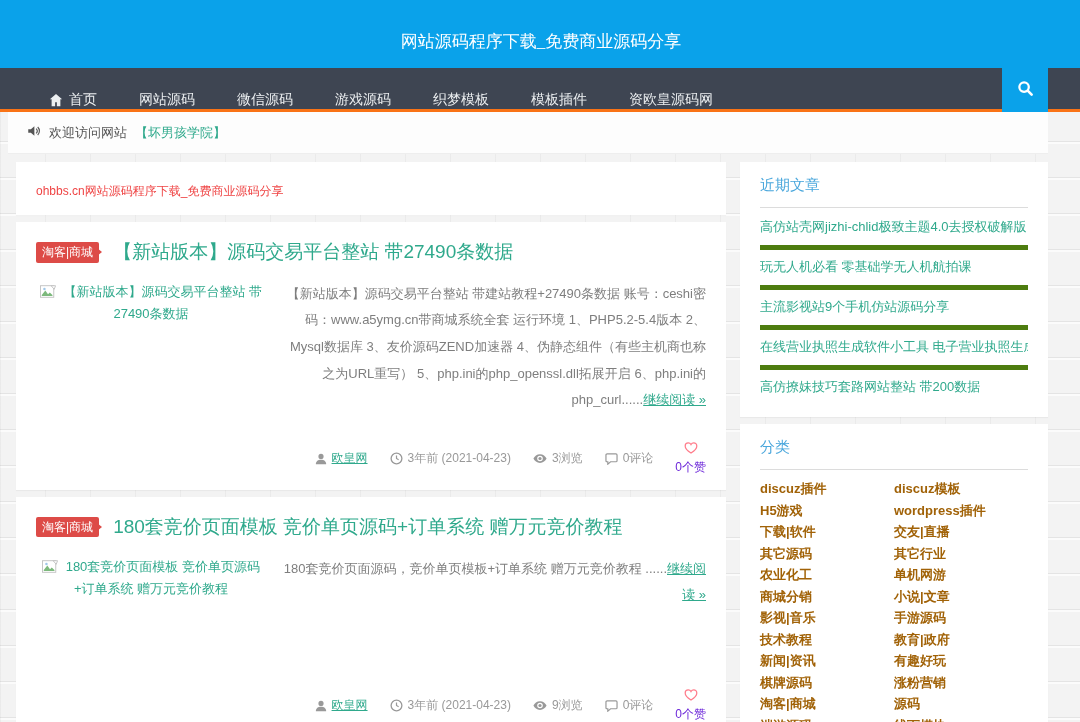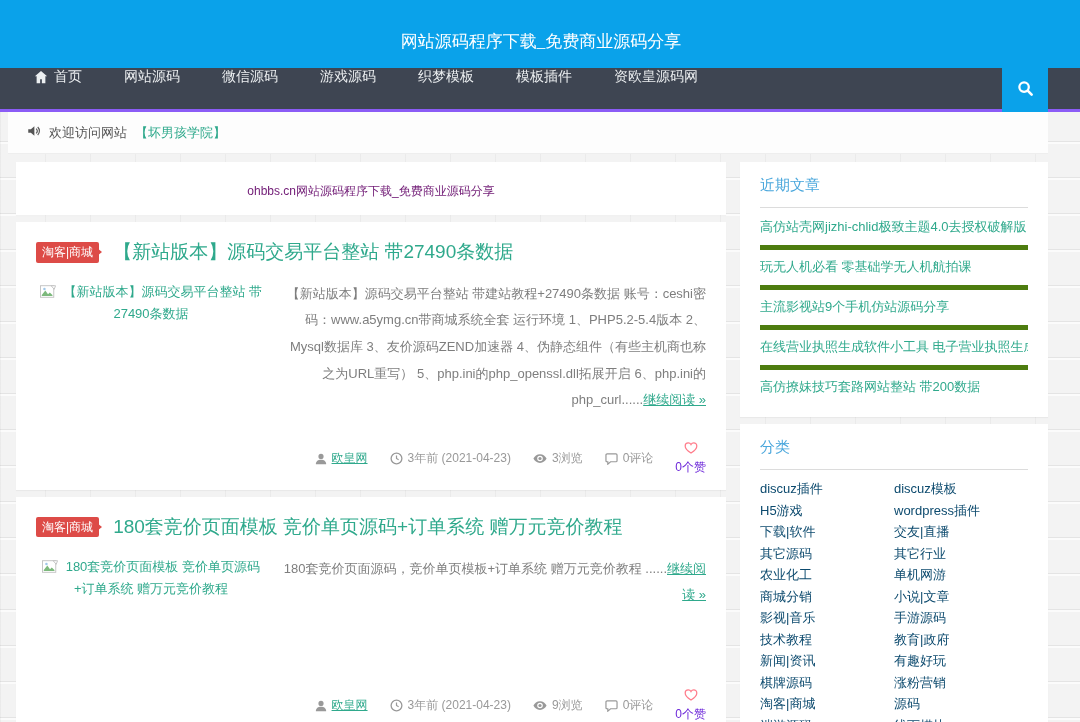--- a/index.html
+++ b/index.html
@@ -17,22 +17,22 @@
   .site-header {
     height:68px; background:#0aa2ea; display:flex;
     align-items:center; justify-content:center;
   }
   .logo { color:#fff; font-size:37px; font-weight:bold; letter-spacing:1px; line-height:1; }
   .tagline { color:#fff; font-size:17px; font-family:"Liberation Serif","DejaVu Serif",serif; margin-left:2px; padding-top:14px; }
 
   
   .main-nav {
     position:relative; height:44px; background:#3e4552;
-    border-bottom:3px solid #8b5cf6;
-    display:flex; align-items:flex-start; padding-left:13px;
+    border-bottom:3px solid #f97316;
+    display:flex; align-items:flex-end; padding-left:28px;
   }
   .nav-item {
     display:flex; align-items:center; gap:6px;
     color:#eceff1; font-size:14px; padding:0 21px; cursor:pointer;
   }
   .nav-item svg { display:block; }
   .search-btn {
     position:absolute; right:32px; top:0; width:46px; height:44px;
     background:#0aa2ea; border:none; cursor:pointer;
     display:flex; align-items:center; justify-content:center;
@@ -49,21 +49,21 @@
 
   
   .layout { display:flex; gap:14px; padding:0 32px 0 16px; align-items:flex-start; }
   .main-col { width:710px; flex:none; }
   .side-col { width:308px; flex:none; }
   .card { background:#fff; box-shadow:0 1px 1px rgba(0,0,0,0.04); }
 
   
   .page-head { padding:13px 20px 15px; margin-bottom:7px; }
   .page-head h1 { font-size:21px; font-weight:400; color:#454545; }
-  .page-head p { font-size:12px; color:#701a75; margin-top:8px;text-align:center; }
+  .page-head p { font-size:12px; color:#ef4444; margin-top:8px; }
 
   
   .article { padding:18px 20px 14px; margin-bottom:7px; }
   .article-head { display:flex; align-items:center; }
   .tag-badge {
     position:relative; flex:none; background:#dd4b47; color:#fff; font-size:12px;
     padding:3px 6px; border-radius:2px; margin-right:14px; line-height:1.2;
   }
   .tag-badge::after {
     content:""; position:absolute; right:-7px; top:50%; margin-top:-4px;
@@ -92,21 +92,21 @@
   .widget h3 { font-size:15px; font-weight:400; color:#4aa7dc; }
   .widget .rule { border:none; border-top:1px solid #dcdcdc; margin:12px 0 2px; }
   .recent-list { list-style:none; }
   .recent-list li {
     padding:8px 0 9px; border-bottom:5px solid #4d7c0f;
     font-size:13px; color:#2fa98c; cursor:pointer; white-space:nowrap; overflow:hidden;
   }
   .recent-list li:last-child { border-bottom:none; }
   .cat-grid { display:flex; margin-top:8px; }
   .cat-col { list-style:none; width:50%; }
-  .cat-col li { font-size:13px; color:#0c4a6e; line-height:21.5px; cursor:pointer; white-space:nowrap; }
+  .cat-col li { font-size:13px; color:#a16207; line-height:21.5px; cursor:pointer; white-space:nowrap;font-weight:bold; }
 </style>
 </head>
 <body>
 
 <header class="site-header">
   <span class="tagline">网站源码程序下载_免费商业源码分享</span>
 </header>
 
 <nav class="main-nav">
   <a class="nav-item">

